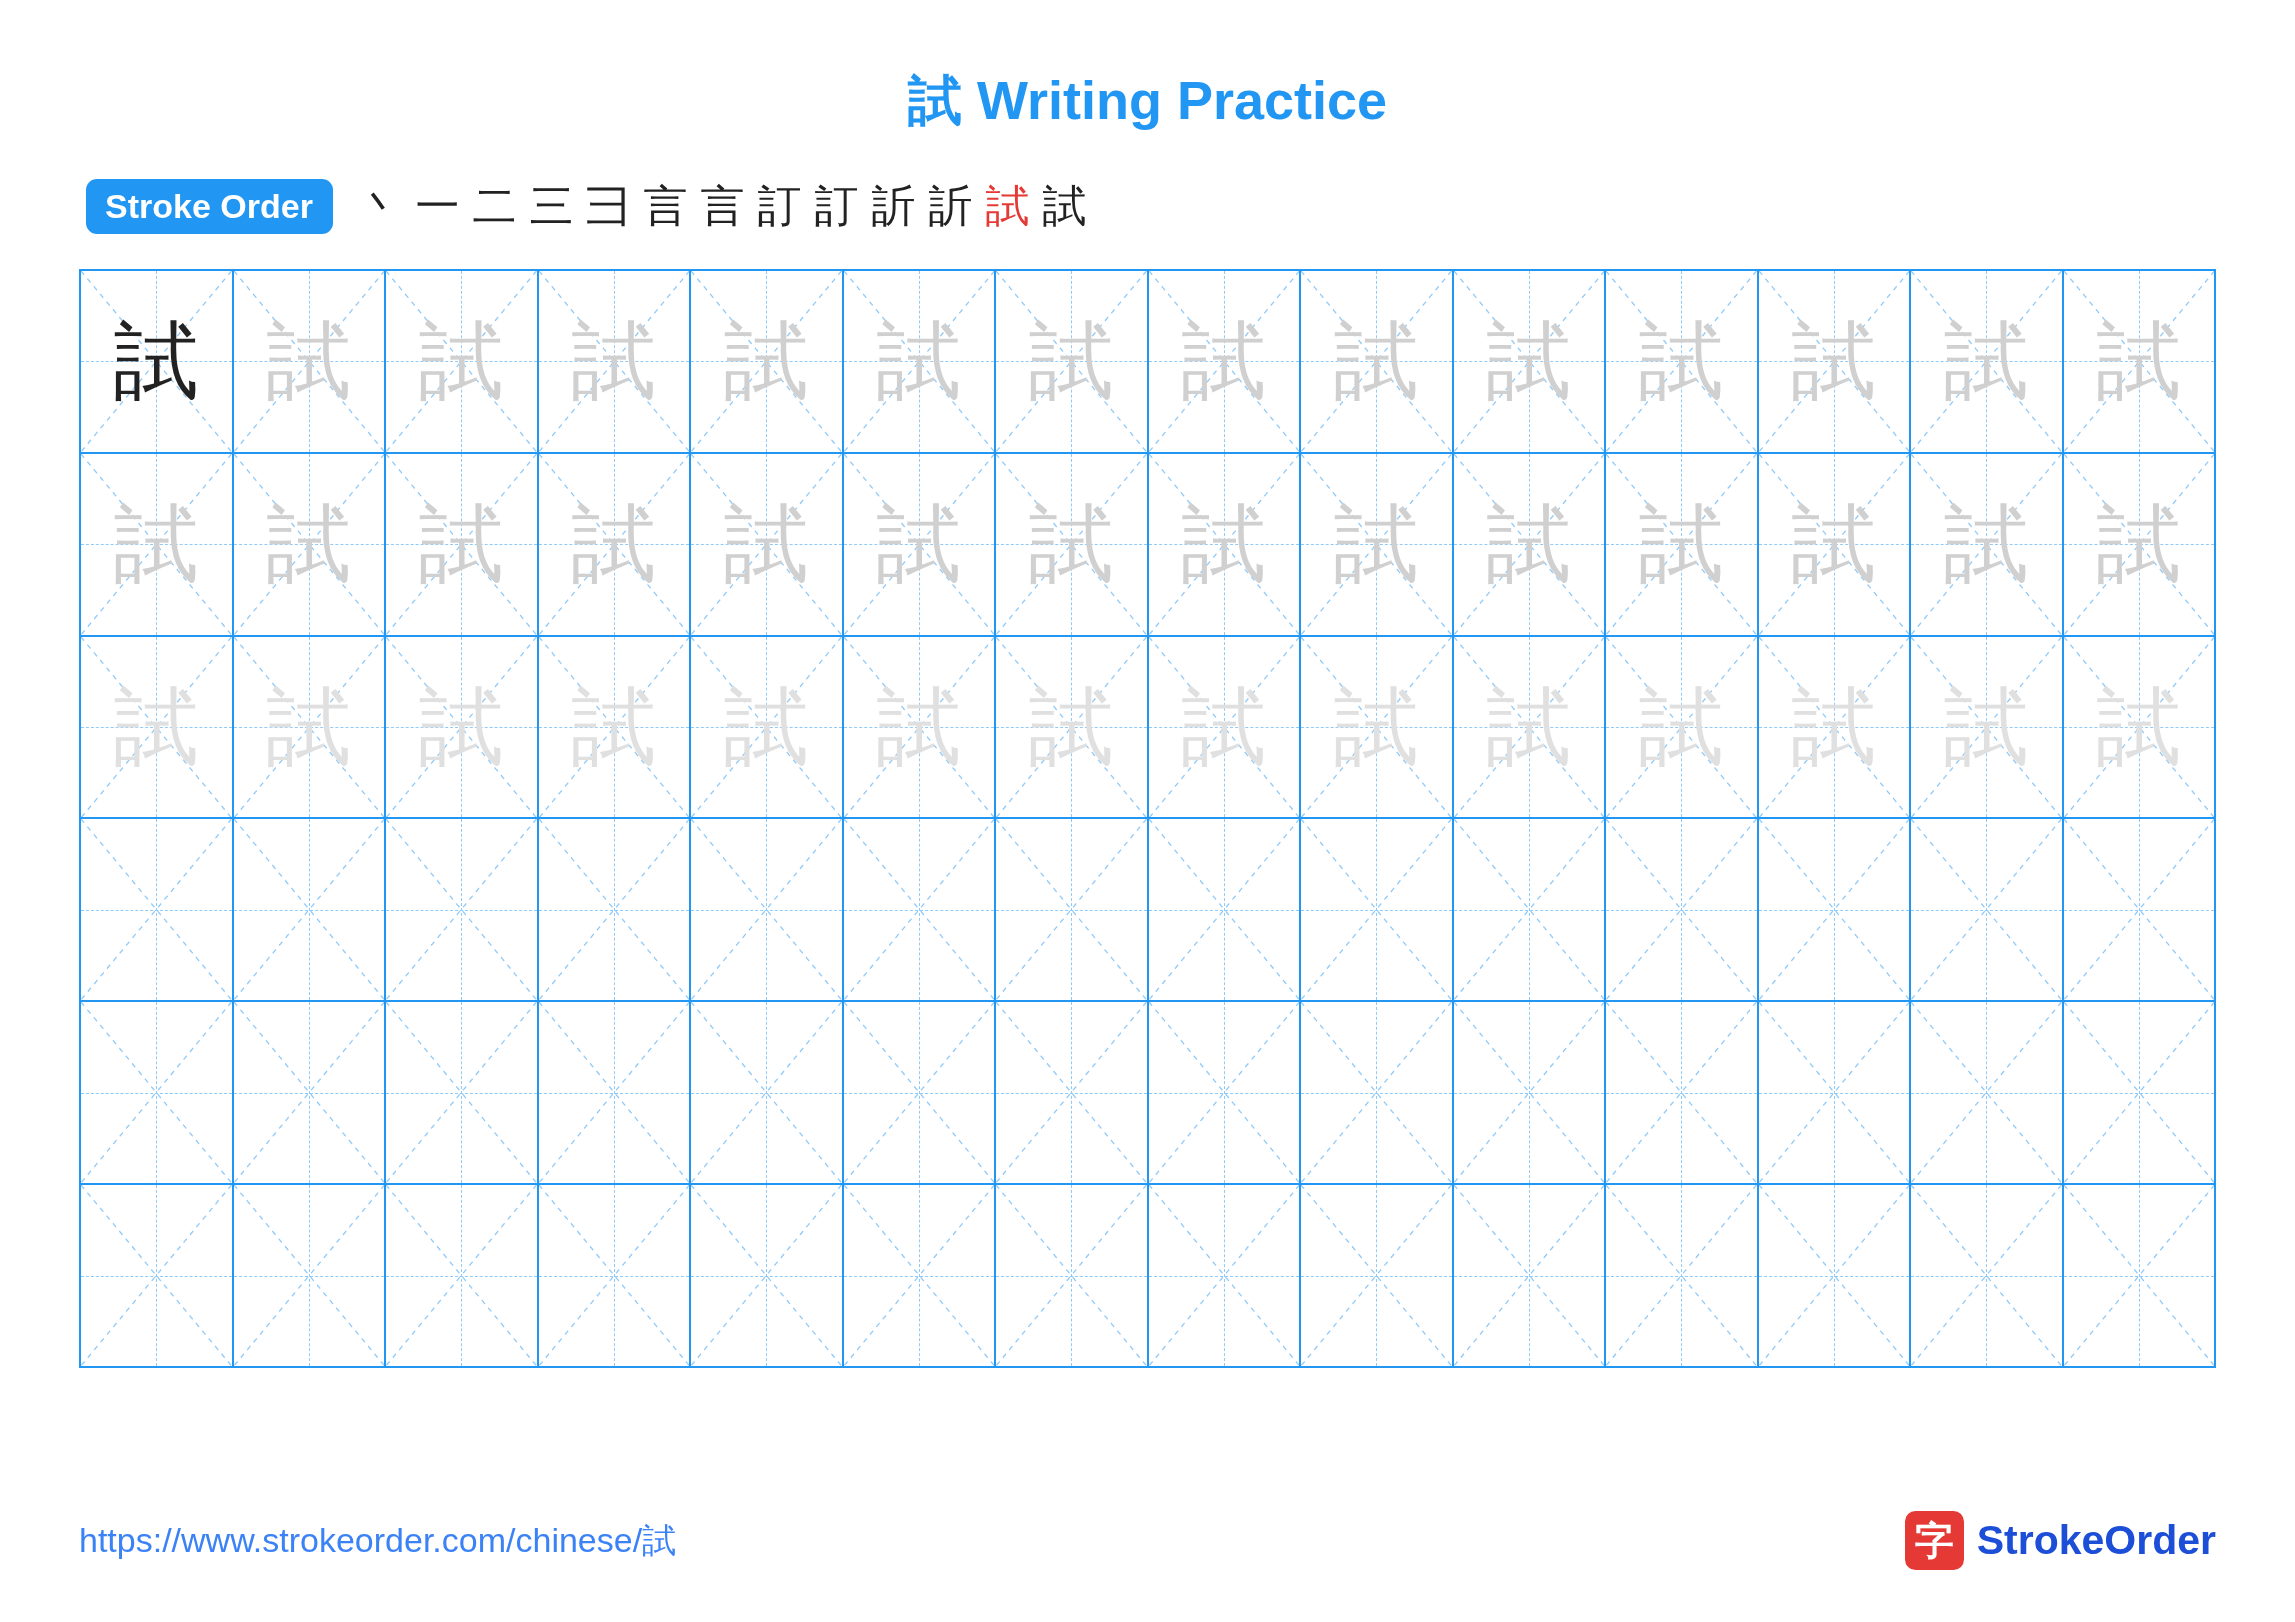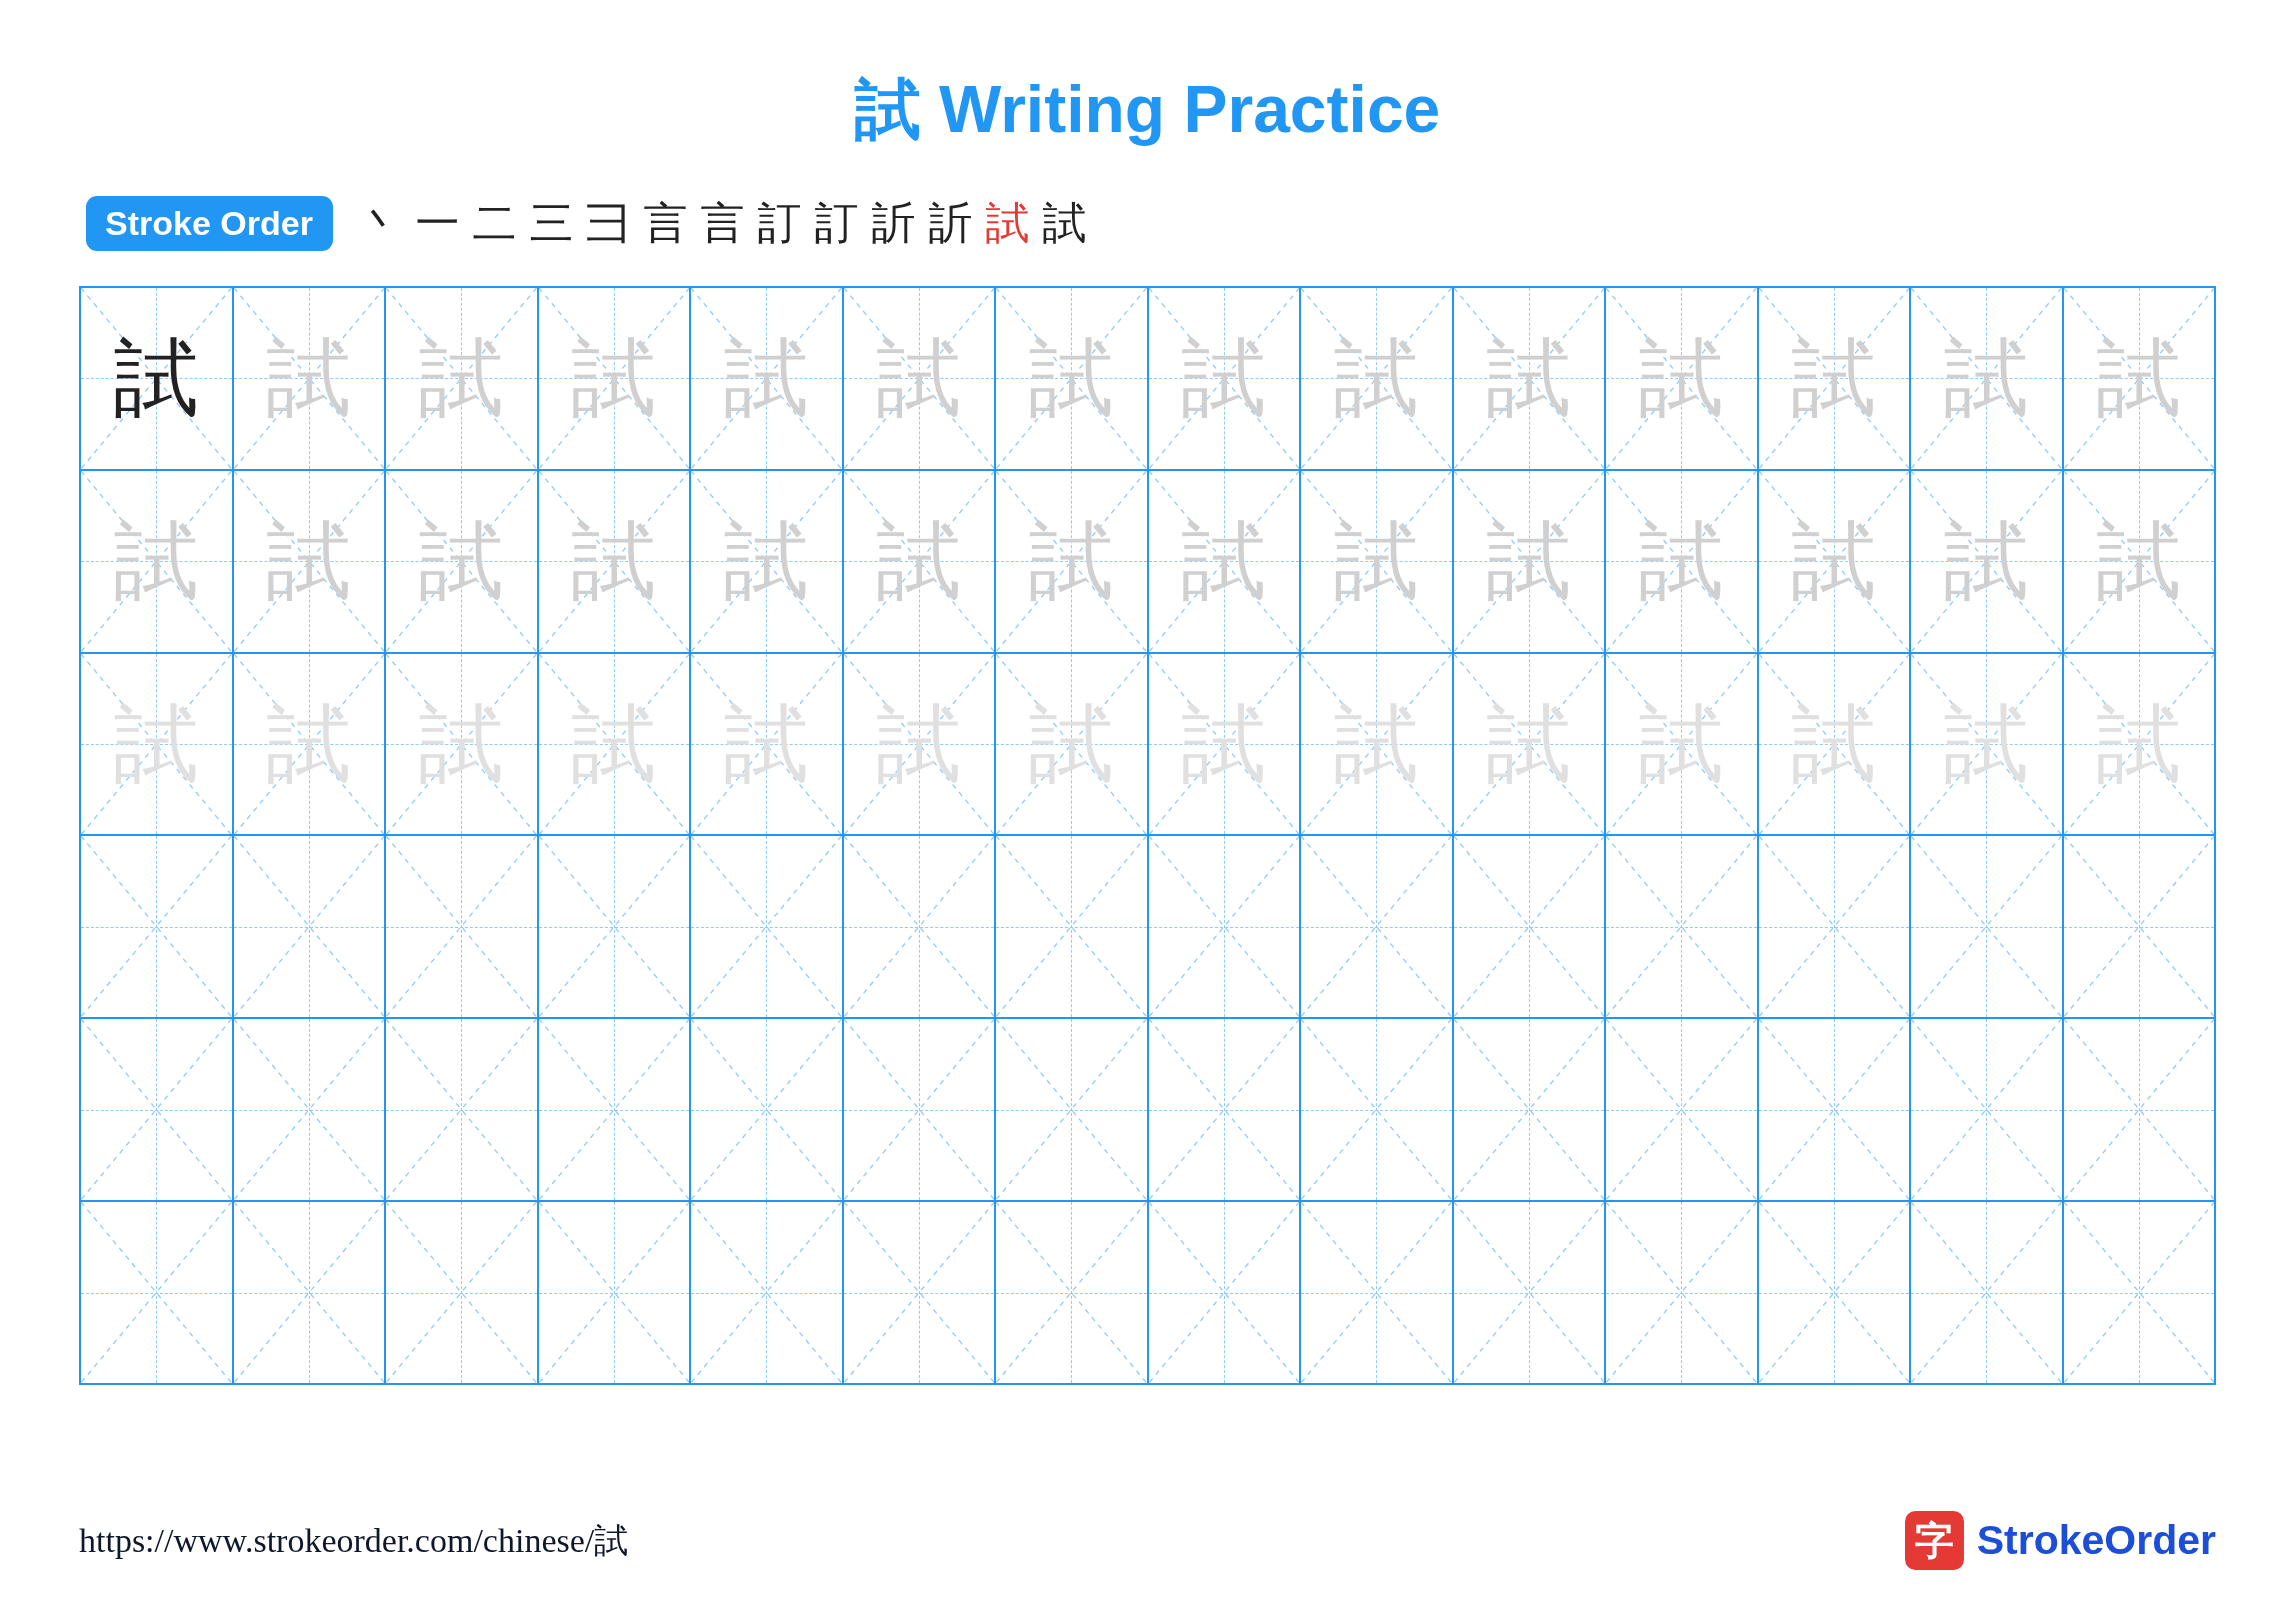--- a/index.html
+++ b/index.html
@@ -15,21 +15,21 @@
     .page {
       width: 2295px;
       height: 1622px;
       background: #fff;
       position: relative;
       padding: 52px 79px;
     }
 
     .title {
       text-align: center;
-      font-size: 66px;
+      font-size: 54px;
       font-weight: bold;
       color: #2196F3;
       margin-bottom: 39px;
       margin-top: 13px;
       font-family: Arial, sans-serif;
     }
 
     .stroke-order-row {
       display: flex;
       align-items: center;
@@ -124,23 +124,23 @@
       position: absolute;
       bottom: 52px;
       left: 79px;
       right: 79px;
       display: flex;
       align-items: center;
       justify-content: space-between;
     }
 
     .footer-url {
-      color: #0f172a;
+      color: #3b82f6;
       font-size: 34px;
-      font-family: Liberation Serif, serif;
+      font-family: Liberation Sans, sans-serif;
     }
 
     .footer-logo {
       display: flex;
       align-items: center;
       gap: 13px;
     }
 
     .footer-logo-icon {
       width: 59px;

